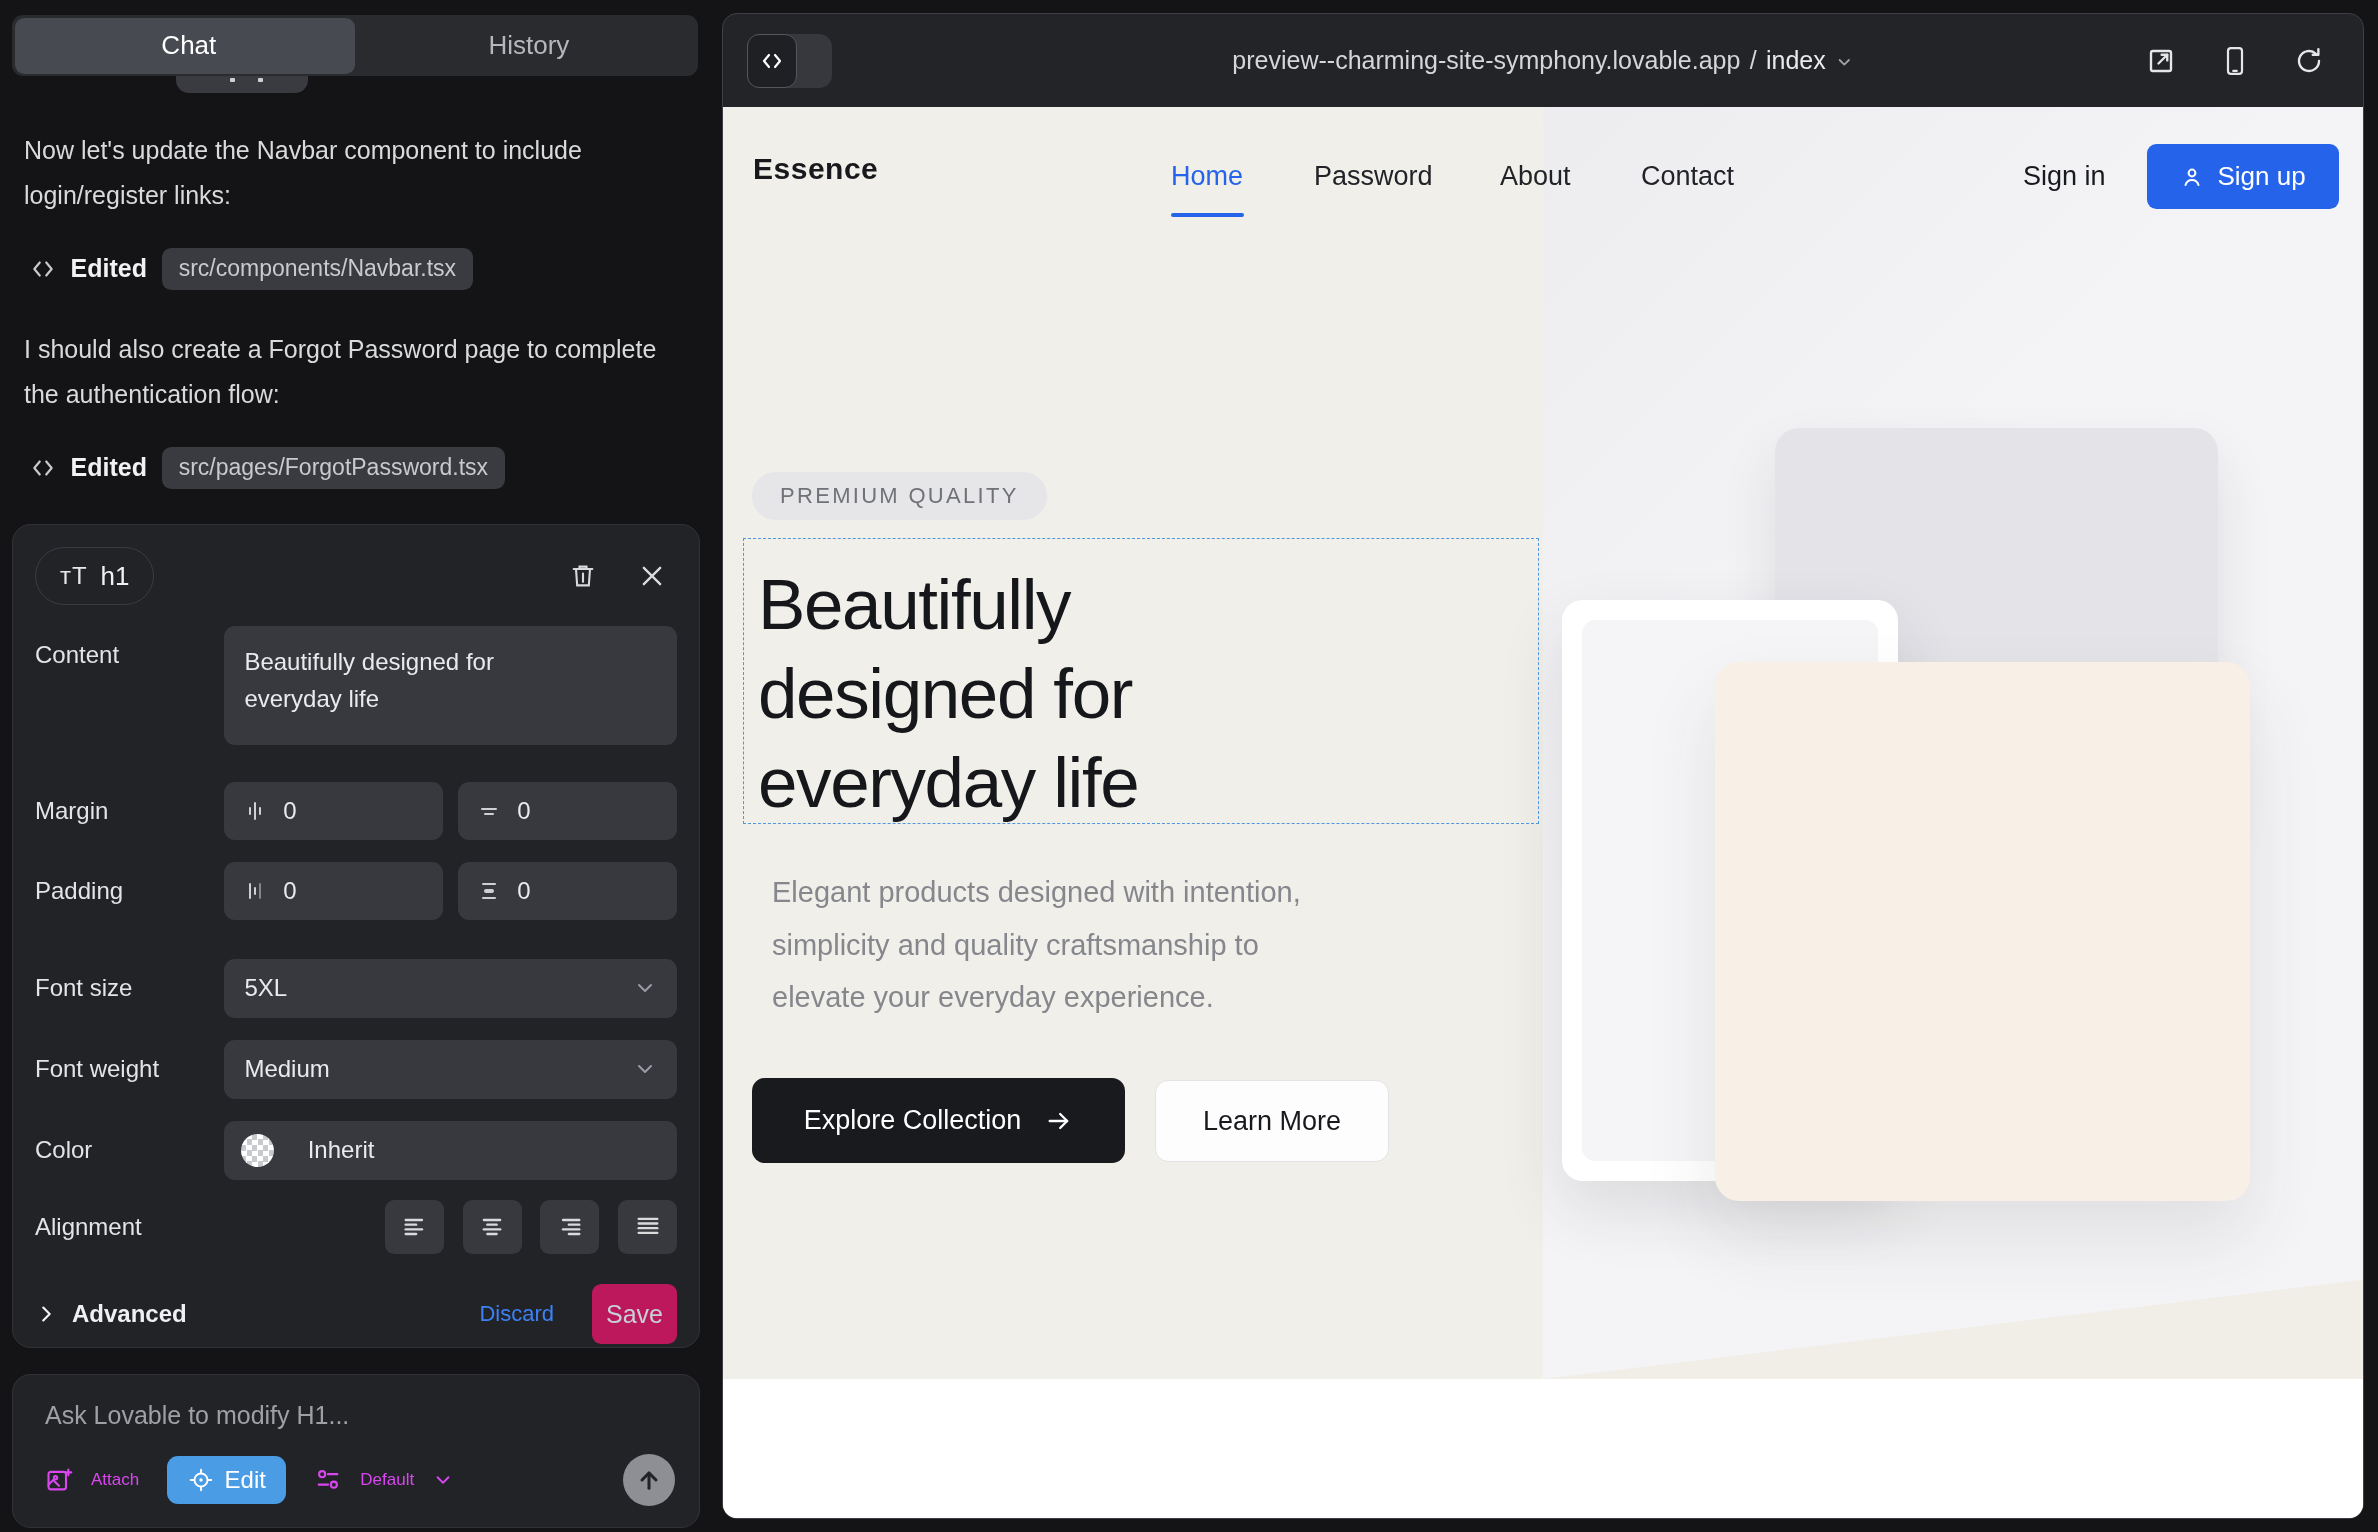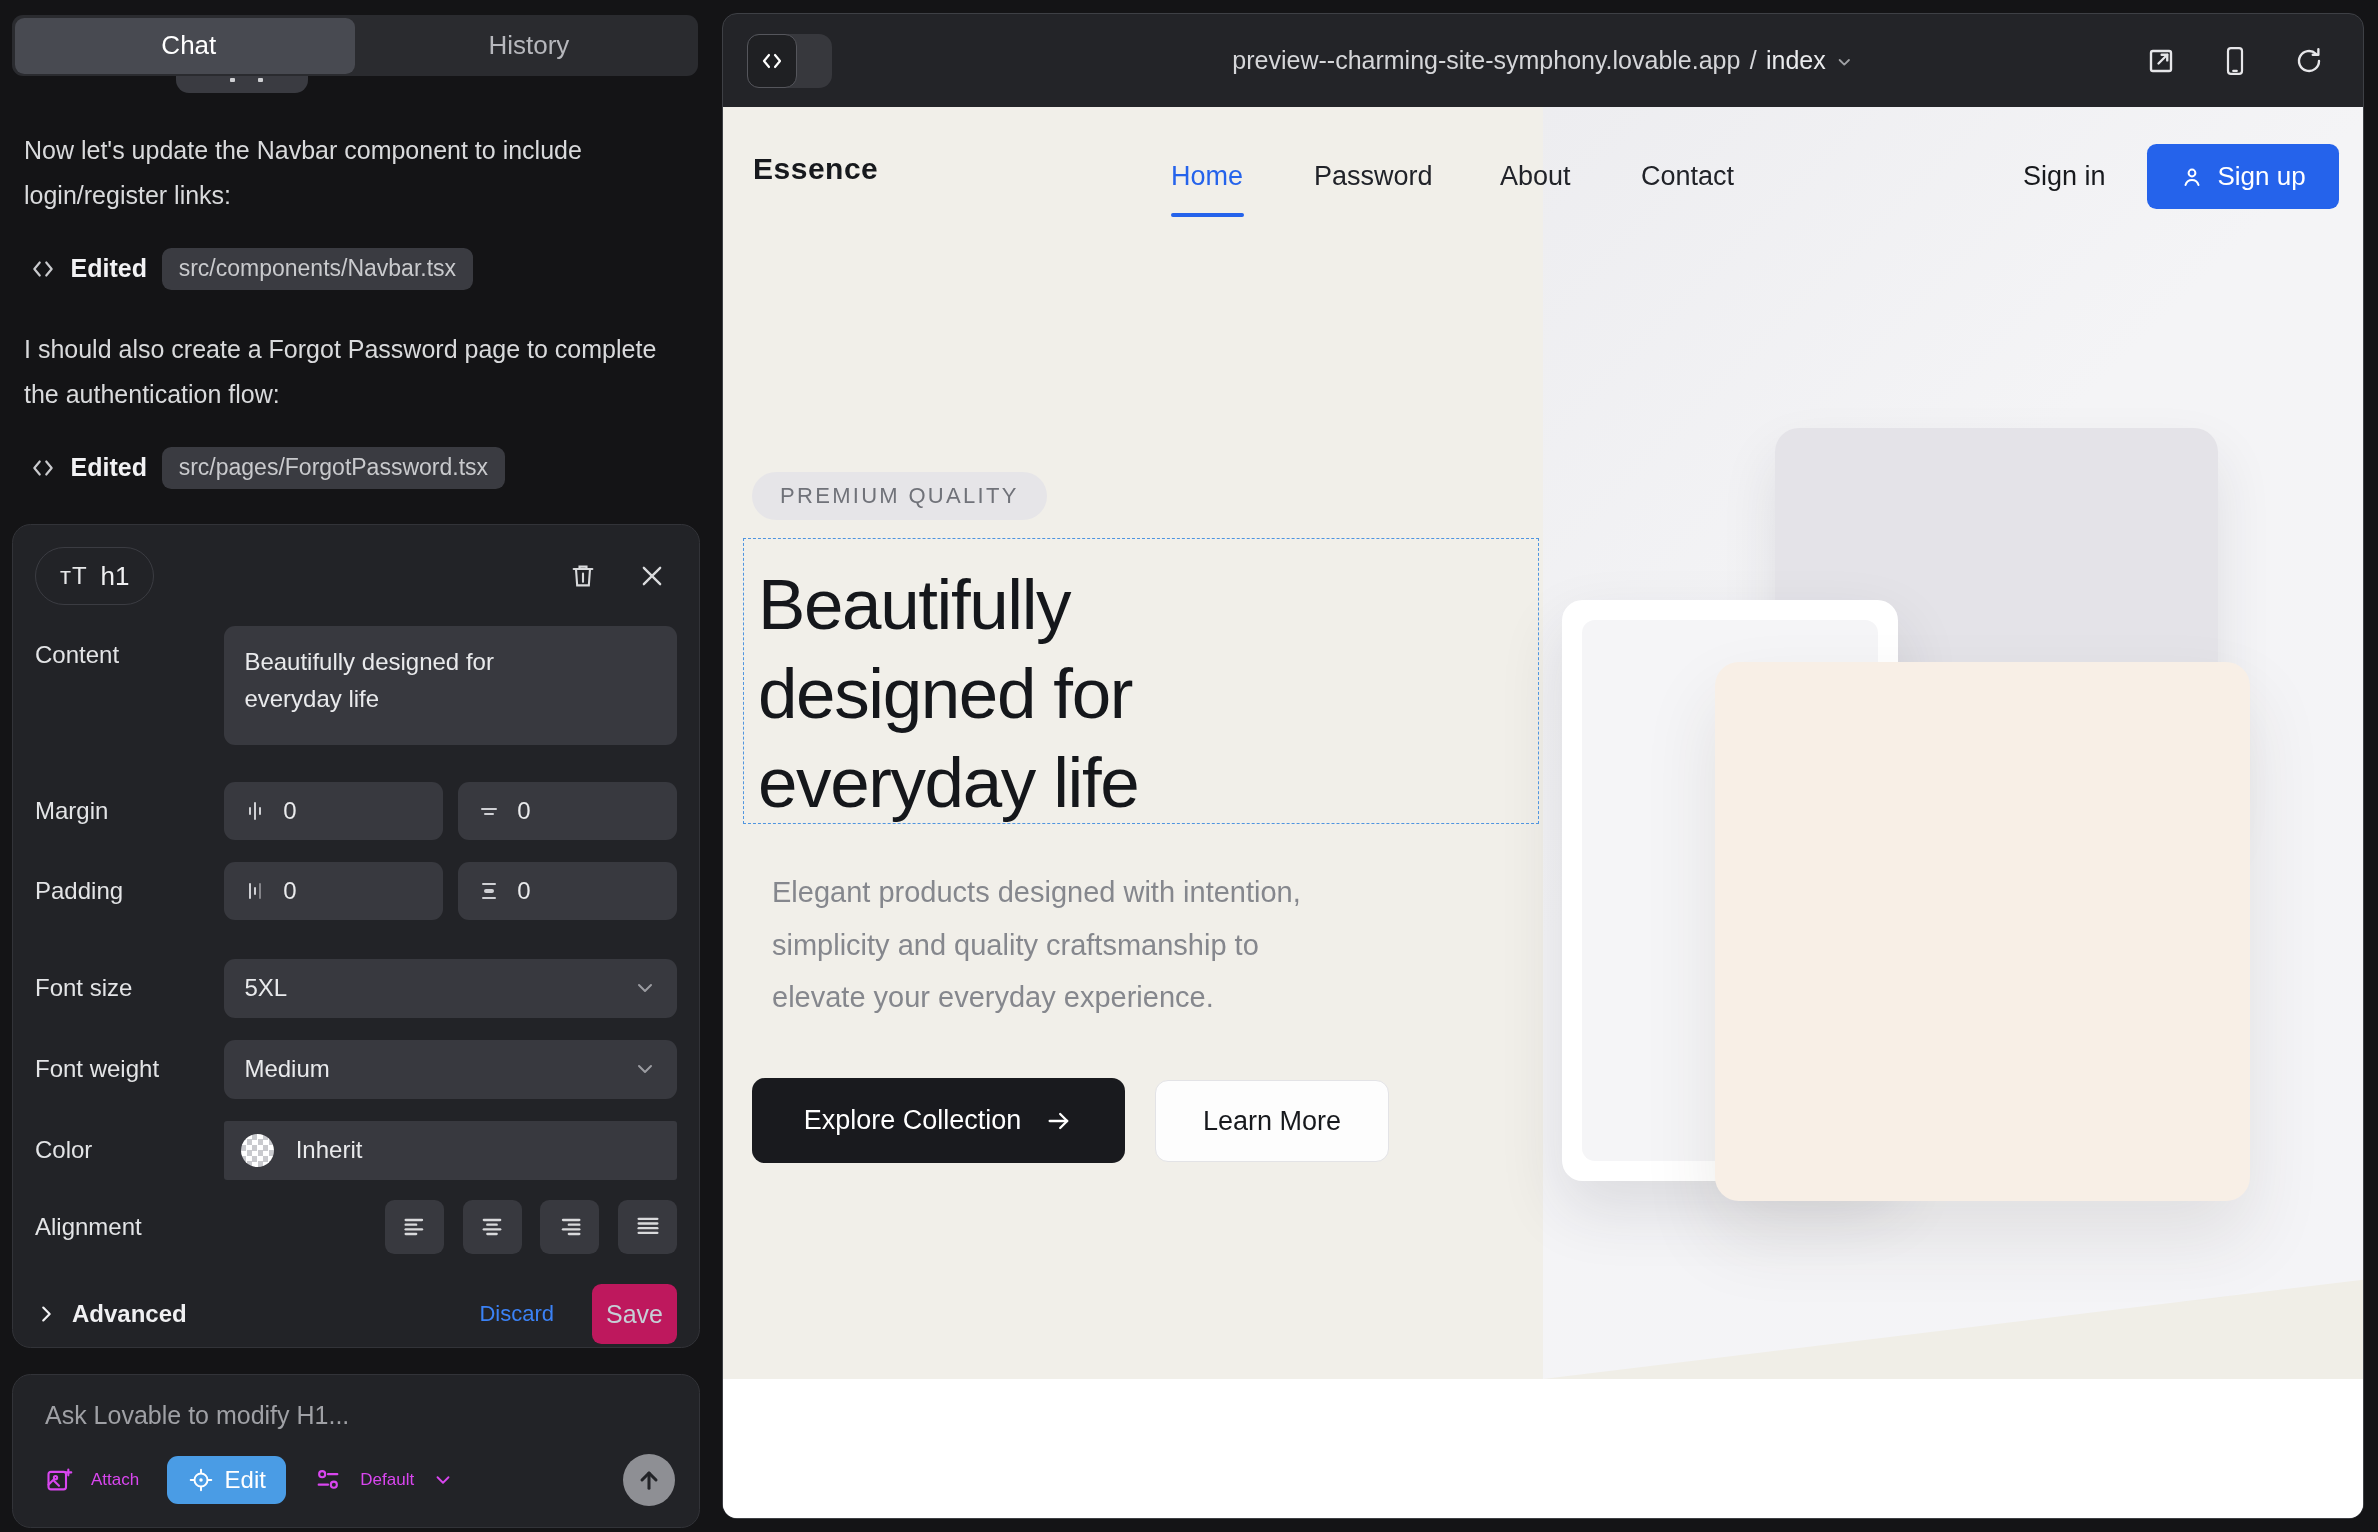--- a/index.html
+++ b/index.html
@@ -42,21 +42,21 @@
   .ta { width:100%; height:119px; background:#38393f; border-radius:11px; padding:16.7px 20.4px; font-size:24px; line-height:37px; color:#e9eaec; }
   .ta .ta-text { width:343px; }
 
   .pair { display:flex; gap:15px; }
   .numbox { flex:1; height:58px; background:#38393f; border-radius:11px; display:flex; align-items:center; gap:16.7px; padding:0 18.6px; color:#e9eaec; font-size:24px; }
   .numbox .nic { color:#cfd0d4; display:flex; }
 
   .selbox { width:100%; height:59px; background:#38393f; border-radius:11px; display:flex; align-items:center; padding:0 20.4px; font-size:24px; color:#e9eaec; }
   .selbox .chev { margin-left:auto; color:#9b9ca1; display:flex; }
 
-  .colorbox { width:100%; height:59px; background:#38393f; border-radius:3px; display:flex; align-items:center; gap:22px; padding:0 16.7px; font-size:24px; color:#e9eaec; }
+  .colorbox { width:100%; height:59px; background:#38393f; border-radius:11px; display:flex; align-items:center; gap:34px; padding:0 16.7px; font-size:24px; color:#e9eaec; }
   .swatch { width:33px; height:33px; border-radius:50%; background:repeating-conic-gradient(#ffffff 0% 25%, #c9cace 0% 50%) 0 0/11px 11px; }
 
   .alignrow { display:flex; gap:18.6px; justify-content:flex-end; }
   .alignbtn { width:59px; height:54px; background:#38393f; border-radius:9.3px; display:flex; align-items:center; justify-content:center; color:#d9dadc; }
 
   .advrow { display:flex; align-items:center; height:54px; margin-top:33px; }
   .advleft { display:flex; align-items:center; gap:15px; color:#f0f0f2; }
   .advlbl { font-size:24px; font-weight:bold; }
   .discard { margin-left:auto; font-size:22px; color:#3b82f6; margin-right:38px; }
   .savebtn { width:85px; height:60px; background:#be185d; border-radius:9.3px; display:flex; align-items:center; justify-content:center; font-size:25px; color:#c6cfd6; }

